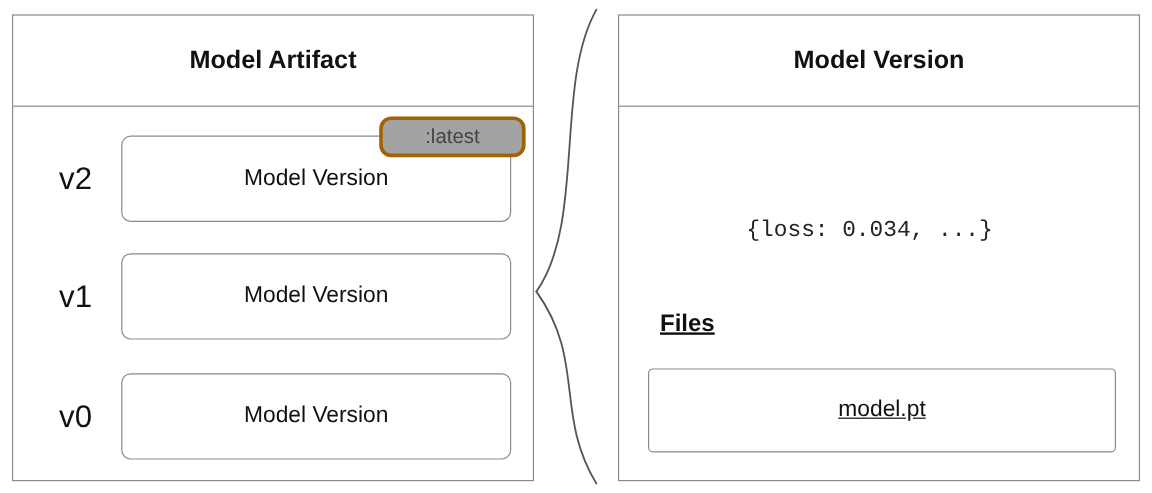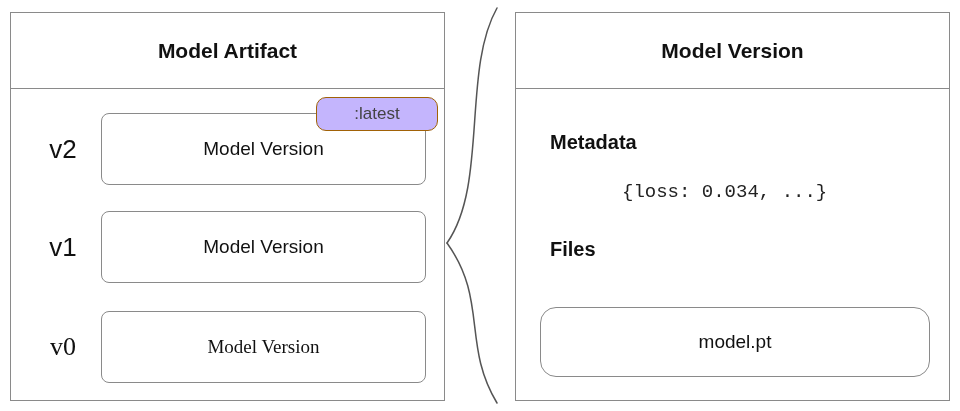--- a/index.html
+++ b/index.html
@@ -33,21 +33,21 @@
     font-size: 21px;
   }
   .row {
     position: absolute;
     left: 0;
     width: 100%;
     height: 72px;
   }
   .row-v2 { top: 100px; }
   .row-v1 { top: 198px; }
-  .row-v0 { top: 298px; font-family: Liberation Serif, serif; }
+  .row-v0 { top: 298px; }
   .version-label {
     position: absolute;
     left: 22px;
     top: 50%;
     width: 60px;
     transform: translateY(-50%);
     text-align: center;
     font-size: 26px;
   }
   .version-box {
@@ -63,59 +63,60 @@
     align-items: center;
     justify-content: center;
     font-size: 19px;
   }
   .alias-tag {
     position: absolute;
     right: 6px;
     top: -16px;
     width: 122px;
     height: 34px;
-    background: #c4b5fd;
-    border: 1px solid #a16207;
+    background: #a3a3a3;
+    border: 3px solid #a16207;
     border-radius: 10px;
     display: flex;
     align-items: center;
     justify-content: center;
     font-size: 17px;
     color: #444444;
   }
   .section-heading {
     position: absolute;
     left: 34px;
     font-weight: bold;
     font-size: 20px;
   }
   .heading-metadata { top: 118px; }
-  .heading-files    { top: 225px; }
+  .heading-files    { top: 246px; text-decoration: underline; }
   .metadata-value {
     position: absolute;
     left: 74px;
     top: 168px;
     font-family: "Liberation Mono", "DejaVu Sans Mono", monospace;
     font-size: 19px;
     color: #222222;
     margin-left: 32px;
   }
   .file-box {
     position: absolute;
     left: 24px;
     top: 294px;
     width: 390px;
     height: 70px;
     border: 1px solid #8a8a8a;
-    border-radius: 16px;
+    border-radius: 4px;
     background: #ffffff;
     display: flex;
     align-items: center;
     justify-content: center;
     font-size: 19px;
+    text-decoration: underline;
   }
   .connector-svg {
     position: absolute;
     left: 440px;
     top: 0;
     width: 80px;
     height: 411px;
     overflow: visible;
     pointer-events: none;
   }
@@ -150,20 +151,19 @@
 </div>
 
 <svg class="connector-svg" viewBox="0 0 80 411" xmlns="http://www.w3.org/2000/svg">
   <path d="M 57 8 C 22 70, 48 185, 7 243" fill="none" stroke="#555555" stroke-width="1.5" stroke-linecap="round"></path>
   <path d="M 7 243 C 48 300, 22 345, 57 403" fill="none" stroke="#555555" stroke-width="1.5" stroke-linecap="round"></path>
 </svg>
 
 <div class="panel right-panel">
   <div class="panel-header">Model Version</div>
 
-  <div class="section-heading heading-metadata">Metadata</div>
   <div class="metadata-value">{loss: 0.034, ...}</div>
 
   <div class="section-heading heading-files">Files</div>
   <div class="file-box">
     <span>model.pt</span>
   </div>
 </div>
 
 </body></html>

